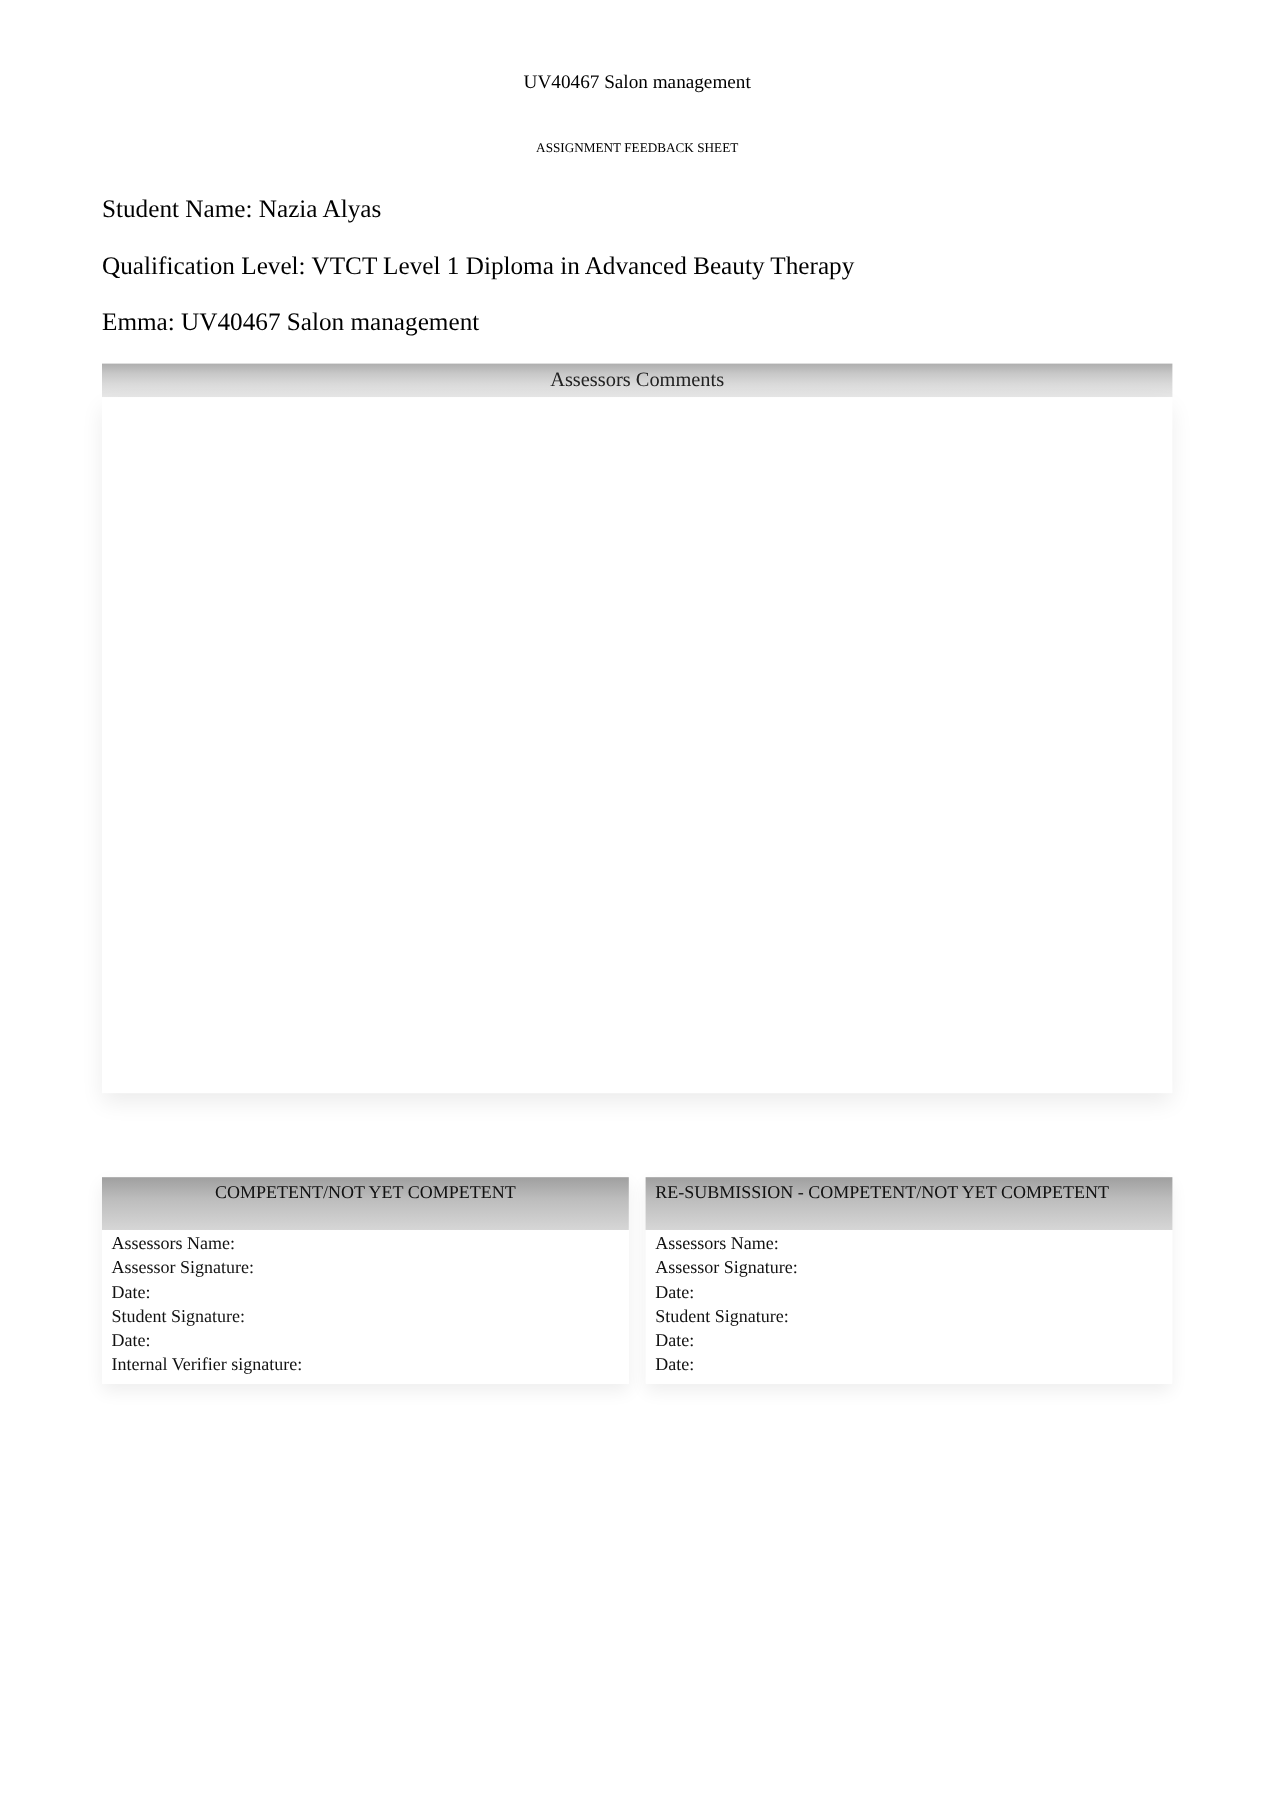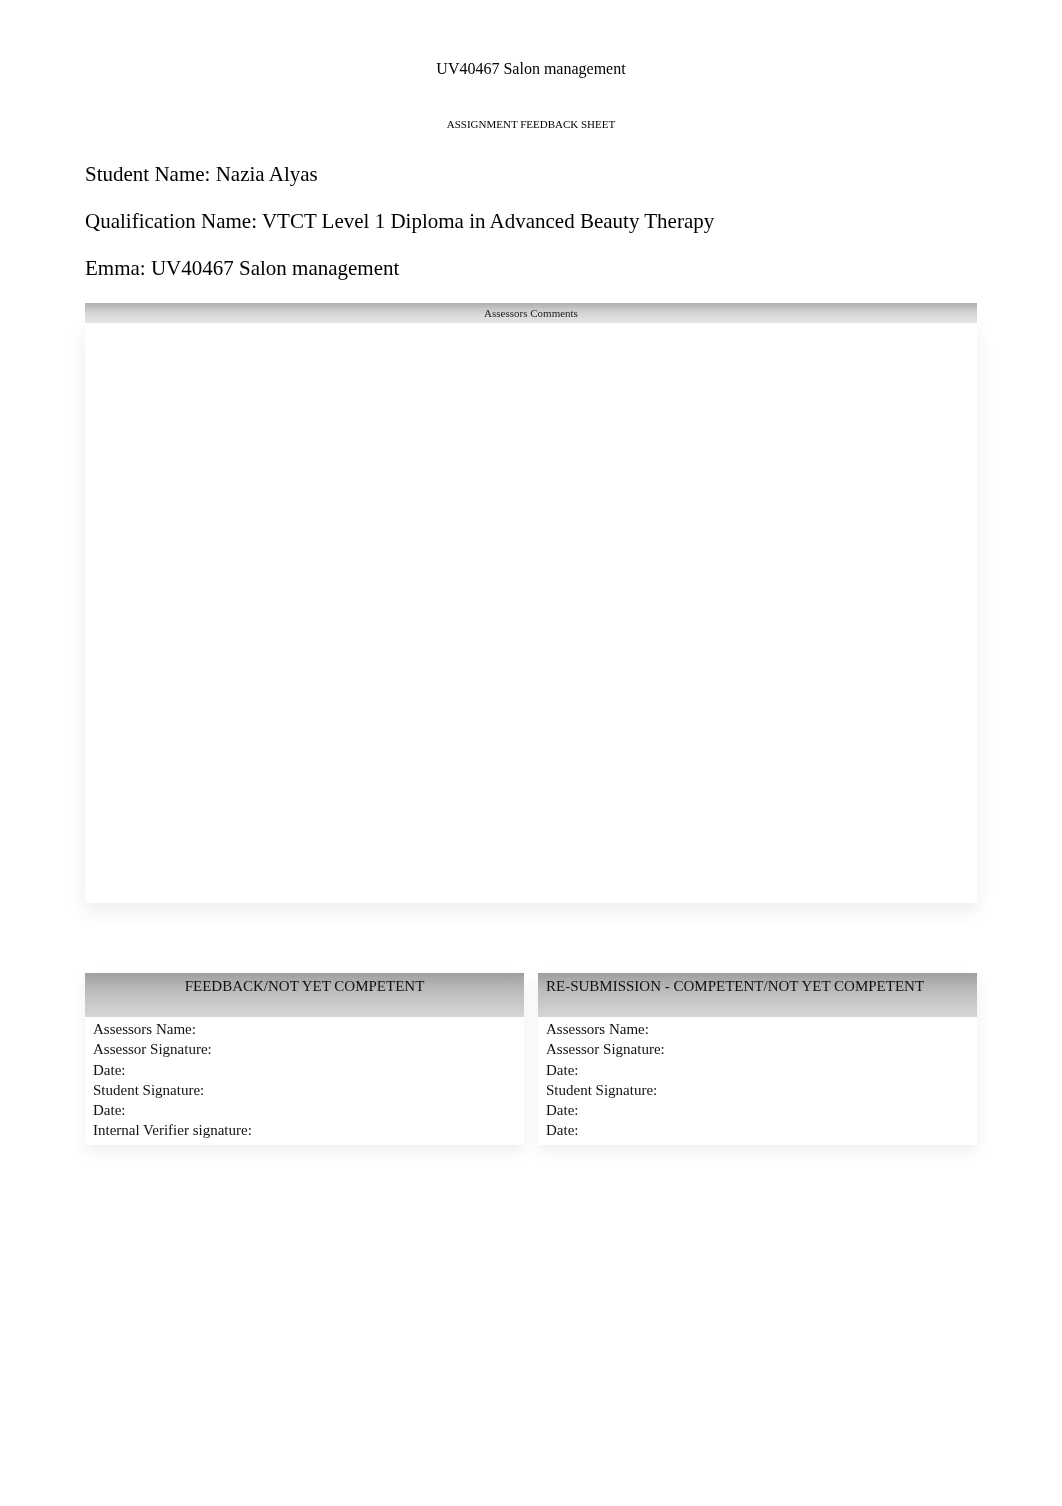--- a/index.html
+++ b/index.html
@@ -33,21 +33,21 @@
     }
     .meta-row .value {
       display: inline;
     }
     .meta-block {
       margin-bottom: 10px;
     }
     .comments-header {
       background: linear-gradient(to bottom, #aeaeae 0%, #c8c8c8 30%, #d9d9d9 60%, #e8e8e8 100%);
       text-align: center;
-      font-size: 11px;
+      font-size: 17px;
       padding: 4px 0;
       color: #222;
       margin-top: 8px;
     }
     .comments-area {
       background: #fff;
       box-shadow: 0 8px 18px rgba(0,0,0,0.08);
       height: 580px;
       margin-bottom: 70px;
     }
@@ -87,35 +87,35 @@
 <div class="header-title">UV40467 Salon management</div>
 
 <div class="sheet-title">ASSIGNMENT FEEDBACK SHEET</div>
 
 <div class="meta-block">
   <div class="meta-row">
     <span class="label">Student Name: </span>
     <span class="value">Nazia Alyas</span>
   </div>
   <div class="meta-row">
-    <span class="label">Qualification Name:   </span>
+    <span class="label">Qualification Level:   </span>
     <span class="value">VTCT Level 1 Diploma in Advanced Beauty Therapy</span>
   </div>
   <div class="meta-row">
     <span class="label">Emma: </span>
     <span class="value">UV40467 Salon management</span>
   </div>
 </div>
 
 <div class="comments-header">Assessors Comments</div>
 <div class="comments-area"></div>
 
 <div class="bottom-boxes">
   <div class="box">
-    <div class="box-header center tall">FEEDBACK/NOT YET COMPETENT</div>
+    <div class="box-header center tall">COMPETENT/NOT YET COMPETENT</div>
     <div class="box-body">
       <div>Assessors Name:</div>
       <div>Assessor Signature:</div>
       <div>Date:</div>
       <div>Student Signature:</div>
       <div>Date:</div>
       <div>Internal Verifier signature:</div>
     </div>
   </div>
   <div class="box">

